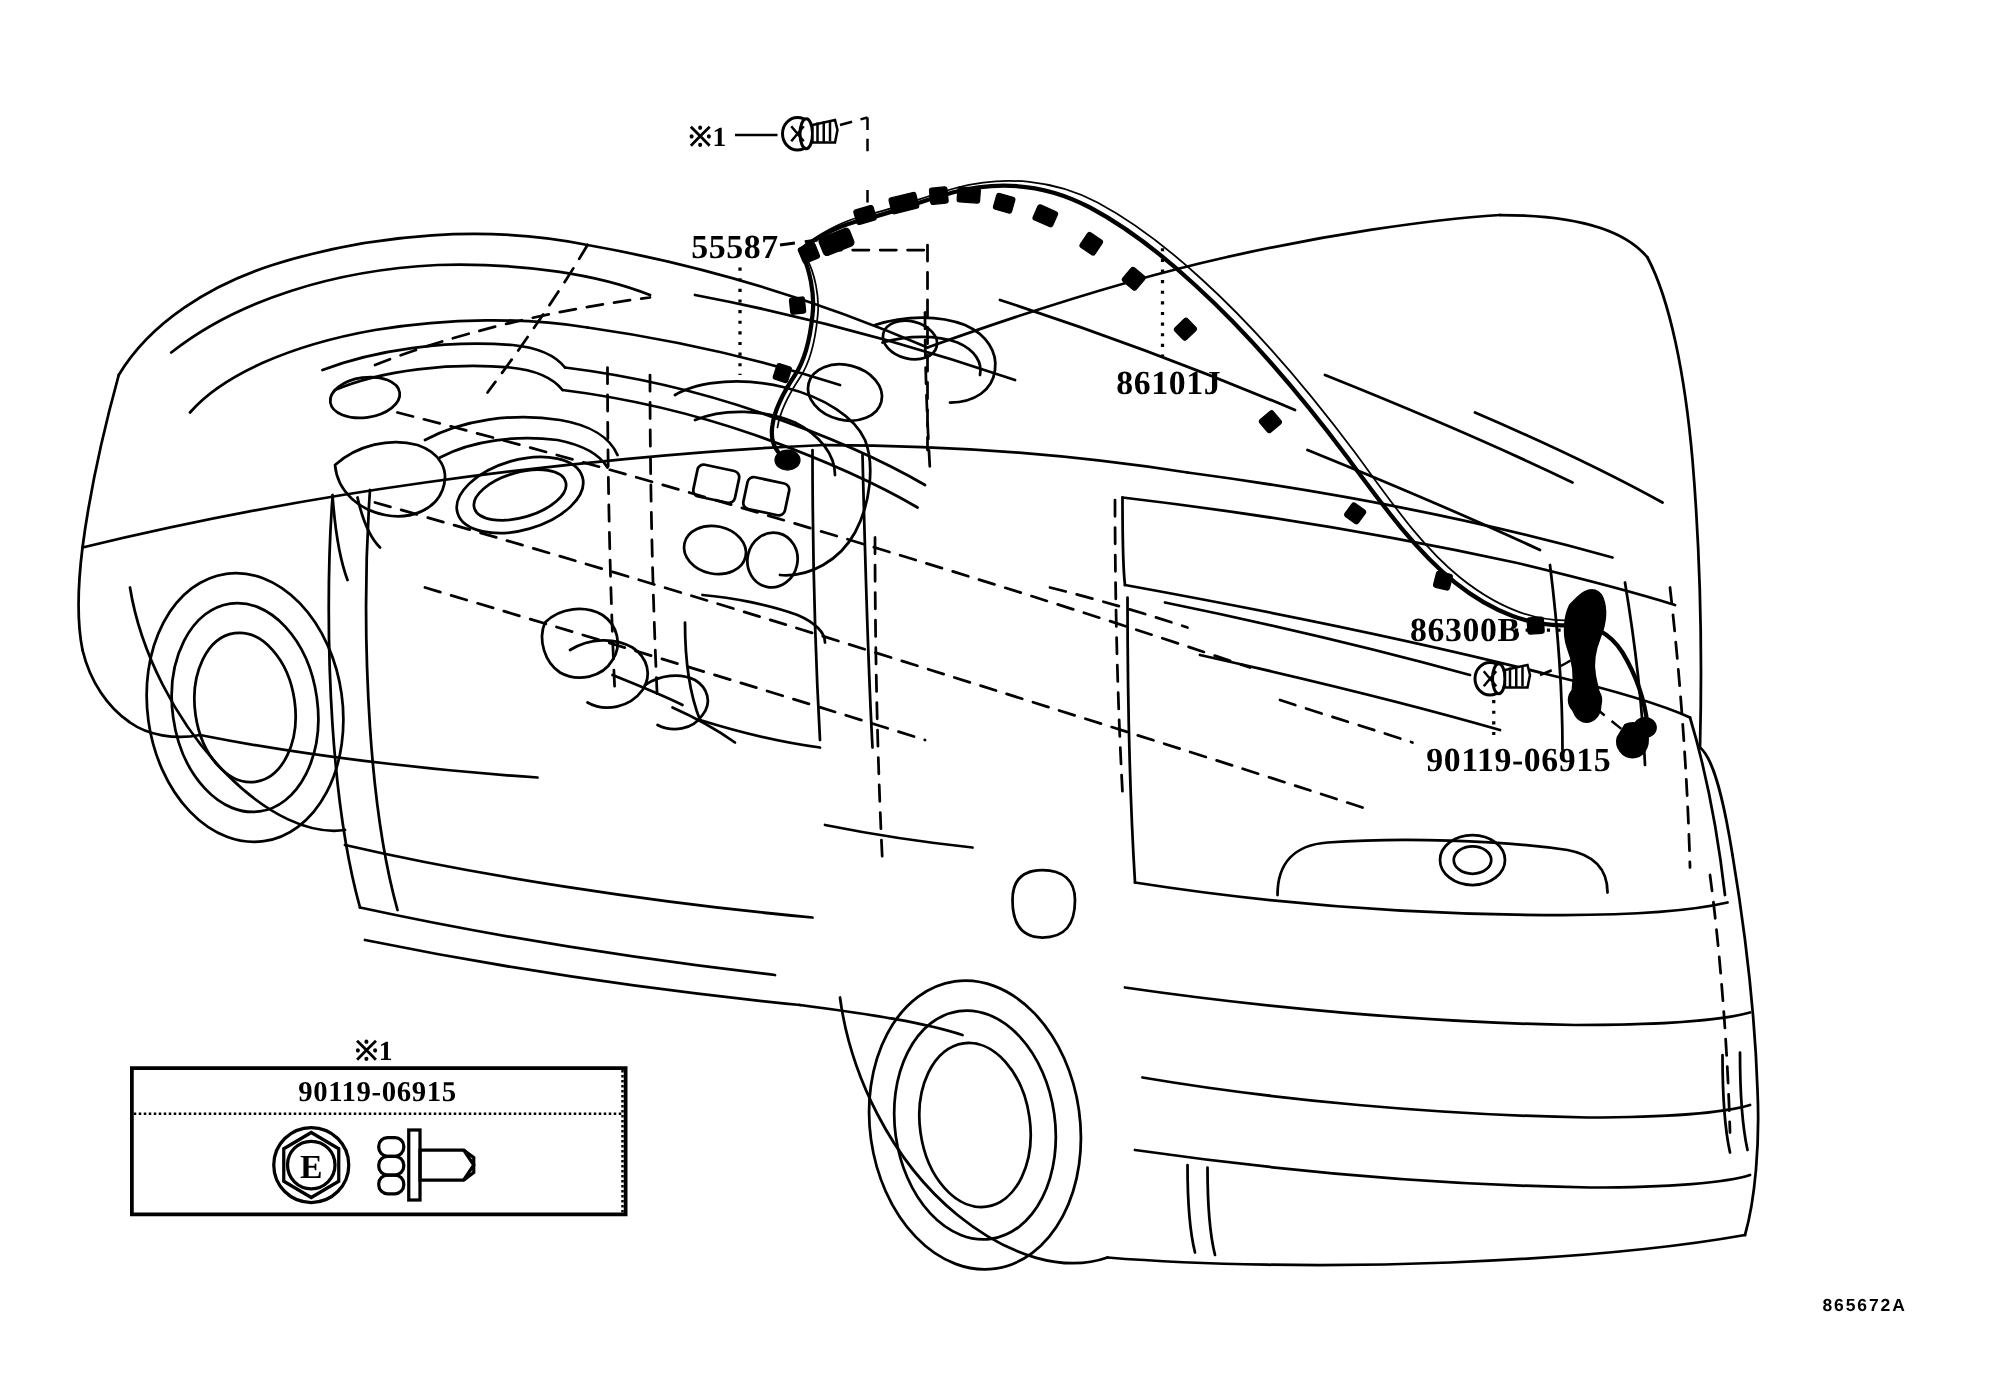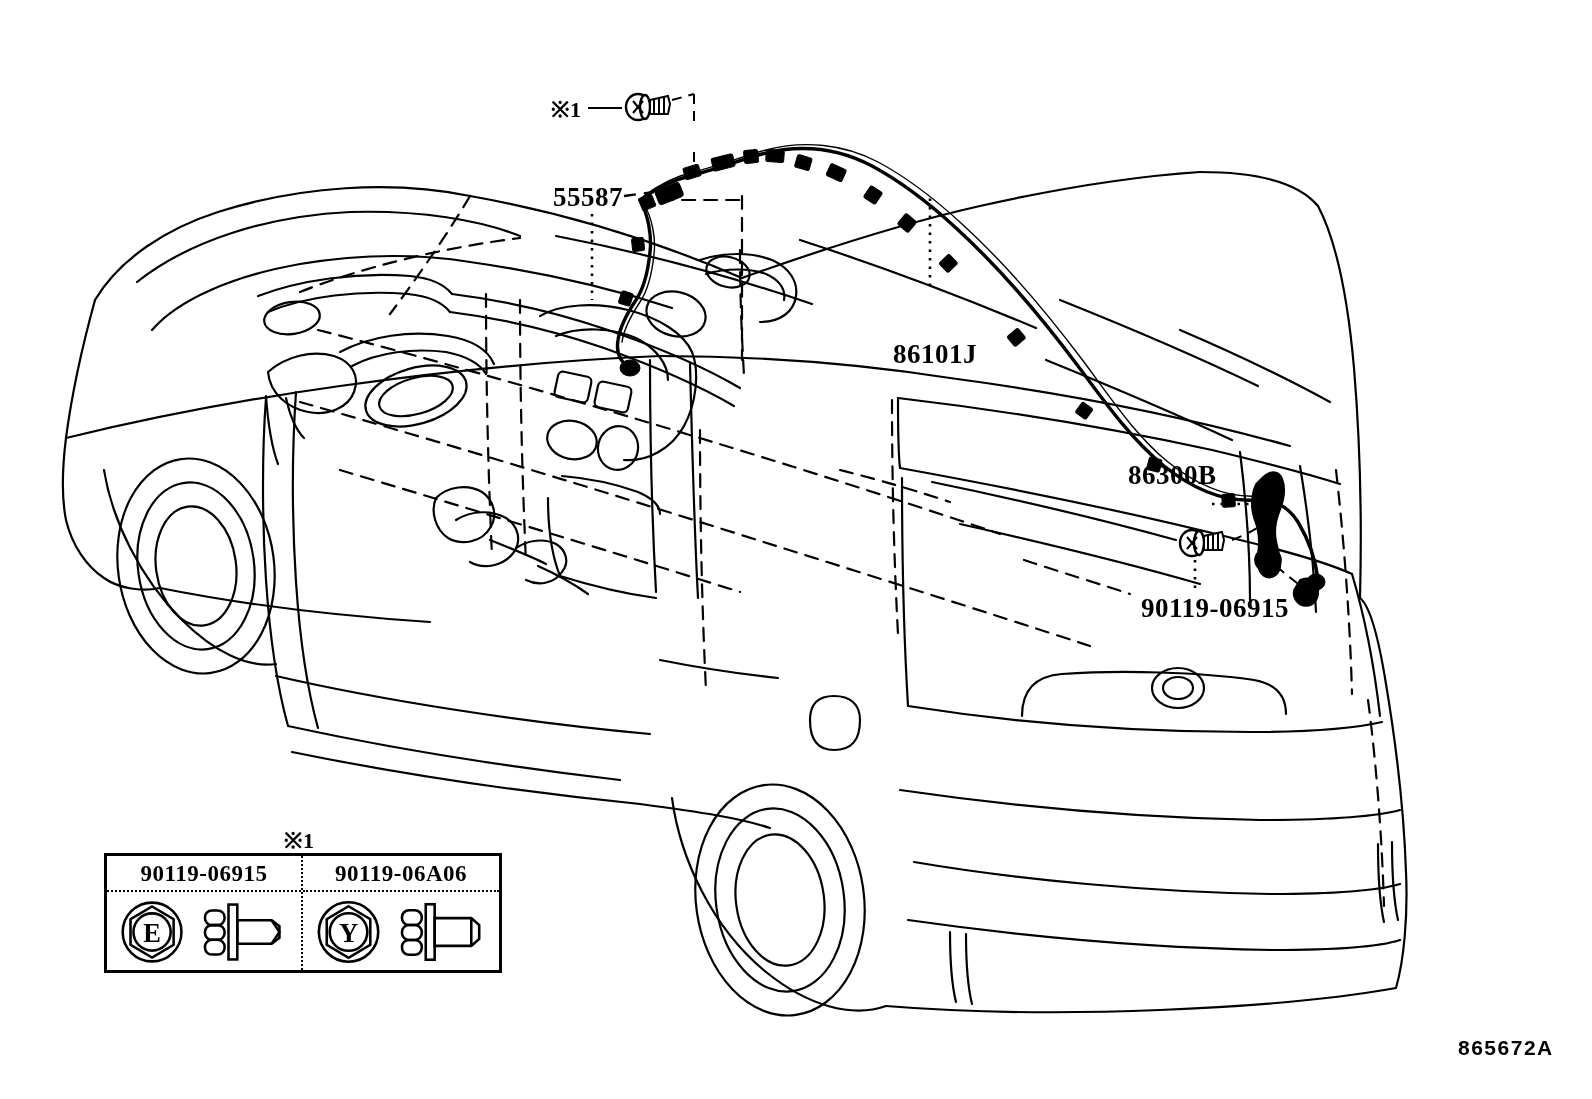--- a/index.html
+++ b/index.html
@@ -31,37 +31,37 @@
   .lbl {
     position: absolute;
     font-family: "Liberation Serif", "DejaVu Serif", serif;
     font-weight: bold;
     font-size: 27px;
     letter-spacing: 0.5px;
     white-space: nowrap;
     color: #000;
   }
   .lbl-86101  { left: 553px; top: 182px; }
-  .lbl-86101j { left: 893px; top: 291px; margin-top: 48px; }
-  .lbl-86300b { left: 1128px; top: 460px; }
+  .lbl-86101j { left: 893px; top: 291px; }
+  .lbl-86300b { left: 1128px; top: 489px; }
   .lbl-90119  { left: 1141px; top: 593px; }
   .lbl-mark1-top {
     left: 551px; top: 93px;
     font-size: 22px;
   }
   .lbl-mark1-tab {
     left: 284px; top: 824px;
     font-size: 22px;
   }
   .diagcode {
     position: absolute;
     left: 1458px; top: 1036px;
     font-family: "Liberation Sans", sans-serif;
     font-weight: bold;
-    font-size: 21px;
+    font-size: 14px;
     letter-spacing: 1.5px;
   }
   
   #legend {
     position: absolute;
     left: 104px;
     top: 853px;
     width: 400px;
     height: 122px;
   }
@@ -390,39 +390,18 @@
               <rect x="100" y="18" width="20" height="15" rx="7"></rect>
               <rect x="100" y="33" width="20" height="15" rx="7"></rect>
               <rect x="100" y="48" width="20" height="15" rx="7"></rect>
               <rect x="124" y="12" width="9" height="56"></rect>
               <path d="M133,28 L168,28 L176,34 L176,46 L168,52 L133,52 Z"></path>
               <path d="M168,28 L176,40 L168,52"></path>
             </g>
           </svg>
         </div>
       </div>
-      <div class="col">
-        <div class="hdr">90119-06A06</div>
-        <div class="boltcell">
-          <svg class="bolt" viewBox="0 0 198 80">
-            <g fill="none" stroke="#000" stroke-width="2.6">
-              <circle cx="46" cy="40" r="30"></circle>
-              <path d="M46,14 L68,27 L68,53 L46,66 L24,53 L24,27 Z"></path>
-              <circle cx="46" cy="40" r="19"></circle>
-            </g>
-            <text x="46" y="50" font-family="Liberation Serif, serif" font-size="27" font-weight="bold" text-anchor="middle" fill="#000">Y</text>
-            <g fill="none" stroke="#000" stroke-width="2.6">
-              <rect x="100" y="18" width="20" height="15" rx="7"></rect>
-              <rect x="100" y="33" width="20" height="15" rx="7"></rect>
-              <rect x="100" y="48" width="20" height="15" rx="7"></rect>
-              <rect x="124" y="12" width="9" height="56"></rect>
-              <path d="M133,26 L170,26 L178,33 L178,47 L170,54 L133,54 Z"></path>
-              <path d="M170,26 L170,54"></path>
-            </g>
-          </svg>
-        </div>
-      </div>
     </div>
   </div>
 
   <div class="diagcode">865672A</div>
 
 </div>
 
 </body></html>

